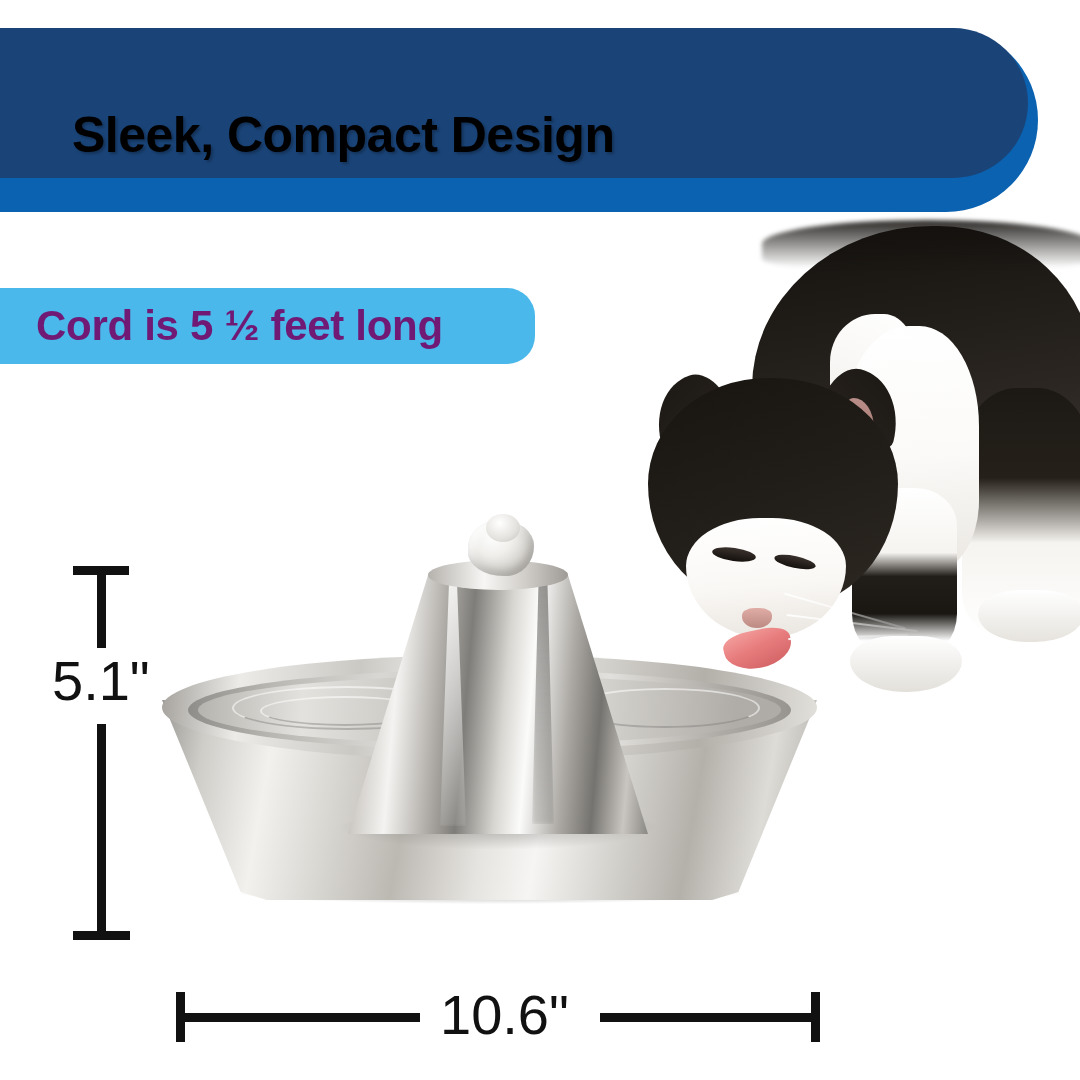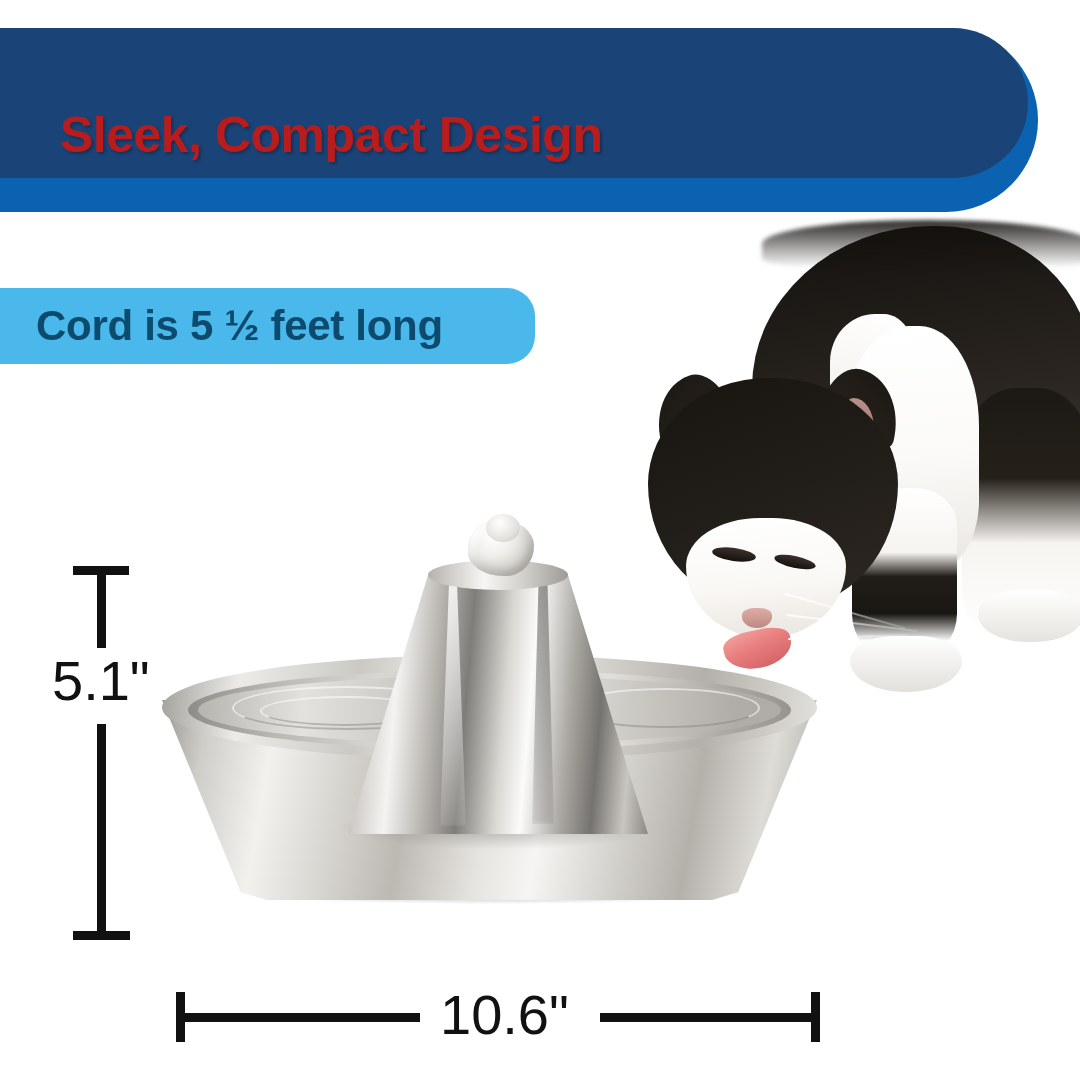--- a/index.html
+++ b/index.html
@@ -17,35 +17,35 @@
     position:absolute; left:-40px; top:0; width:1078px; height:184px;
     background:var(--accent2,#0b62b0);
     border-top-right-radius:92px; border-bottom-right-radius:92px;
   }
   .banner-main {
     position:absolute; left:-40px; top:0; width:1068px; height:150px;
     background:var(--accent1,#1a4478);
     border-top-right-radius:75px; border-bottom-right-radius:75px;
   }
   #banner-title {
-    position:absolute; left:60px; top:78px;
-    font-size:50px; font-weight:bold; color:#b91c1c;
+    position:absolute; left:72px; top:78px;
+    font-size:50px; font-weight:bold; color:#000000;
     letter-spacing:-0.5px; white-space:nowrap;
     text-shadow:2px 2px 3px rgba(0,0,0,0.28);
   }
 
   
   #cord-pill {
     position:absolute; left:-30px; top:288px; width:565px; height:76px;
     background:var(--accent3,#4ab8ea);
     border-radius:28px;
     display:flex; align-items:center;
   }
   #cord-pill-label {
-    margin-left:66px; font-size:42px; font-weight:bold; color:#0c4a6e;
+    margin-left:66px; font-size:42px; font-weight:bold; color:#701a75;
     white-space:nowrap; letter-spacing:-0.3px;
   }
 
   
   #product-photo { position:absolute; left:140px; top:500px; width:700px; height:470px; }
 
   
   .bowl-body {
     position:absolute; left:22px; top:200px; width:655px; height:200px;
     background:linear-gradient(100deg,#9a9894 0%,#cfcdc8 7%,#f2f1ee 17%,#d9d7d2 27%,

